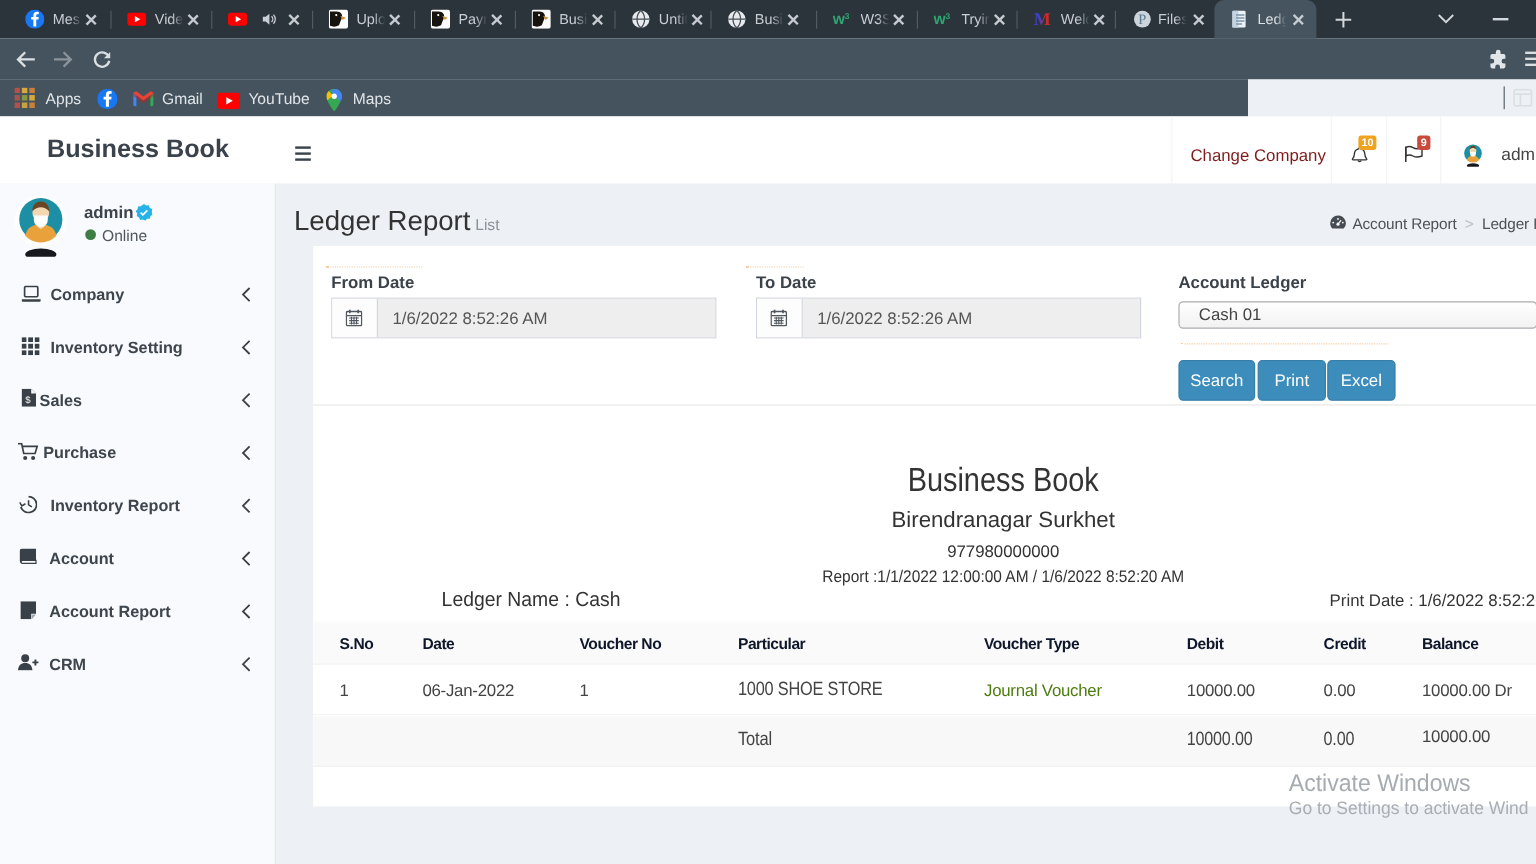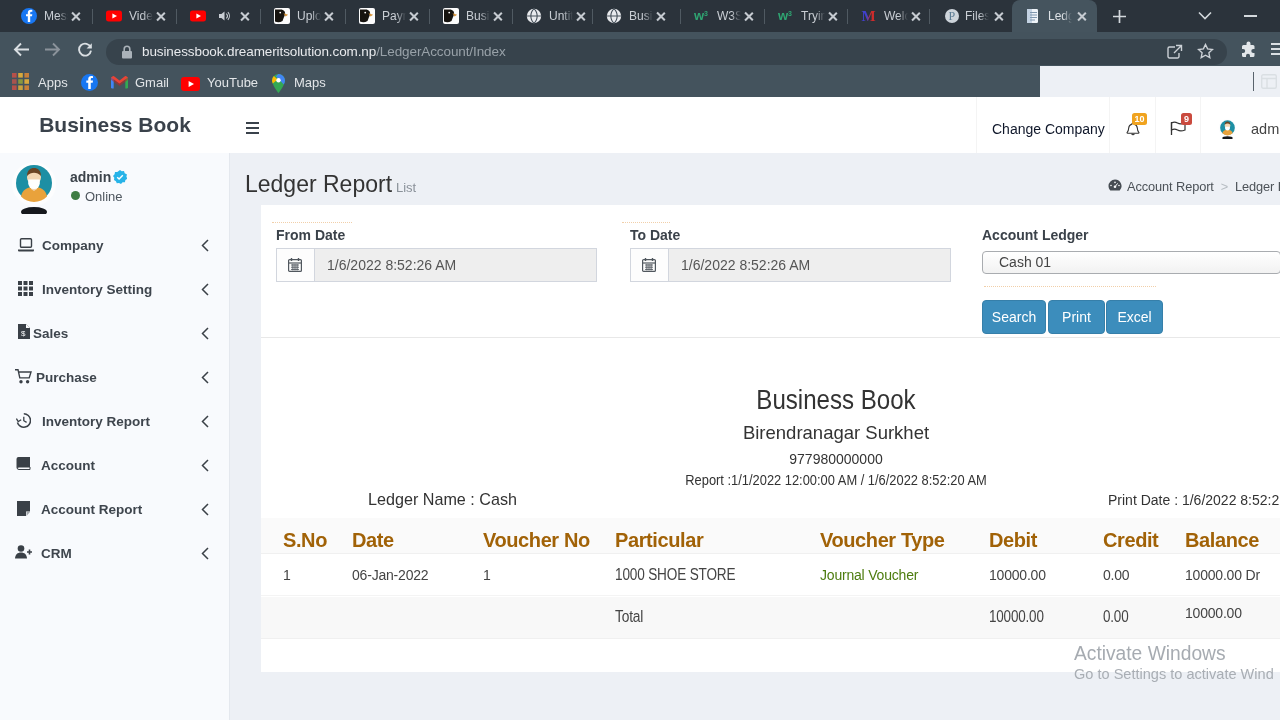--- a/index.html
+++ b/index.html
@@ -27,21 +27,21 @@
 .urltext .dim { color:#98a1a8; }
 
 
 #bookmarks { left:0; top:66px; width:1040px; height:31px; background:#44535d; }
 .bktext { position:absolute; top:9px; font-size:13px; color:#e2e5e8; }
 
 
 #pageheader { left:0; top:97px; width:1280px; height:56px; background:#fff; }
 #logo { position:absolute; left:0; top:0; width:230px; height:56px; text-align:center; line-height:56px; font-size:21px; font-weight:bold; color:#3a424b; letter-spacing:0px; }
 .hsep { position:absolute; top:0; width:1px; height:56px; background:#f4f4f4; }
-#chgcomp { position:absolute; left:992px; top:24px; font-size:14px; color:#0f172a; }
+#chgcomp { position:absolute; left:992px; top:24px; font-size:14px; color:#7f1d1d; }
 #admitext { position:absolute; left:1251px; top:24px; font-size:14.5px; color:#444; }
 
 
 #sidebar { left:0; top:153px; width:230px; height:567px; background:#f8fafd; border-right:1px solid #e4e8ee; }
 .mitem { position:absolute; left:0; width:230px; height:20px; }
 .mitem .mtxt { position:absolute; top:2px; font-size:13.5px; font-weight:600; color:#3e454d; }
 .mitem .chev { position:absolute; left:201px; top:3px; }
 #adminname { position:absolute; left:70px; top:16px; font-size:14px; font-weight:bold; color:#3c434b; }
 #online { position:absolute; left:85px; top:36px; font-size:13px; color:#4e565e; }
 
@@ -63,21 +63,21 @@
 #rl2 { left:0px; top:217px; font-size:18.5px; font-weight:400; }
 #rl3 { left:0px; top:246px; font-size:14px; }
 #rl4 { left:0px; top:267px; font-size:14px; transform:scaleX(0.92); }
 #ledname { position:absolute; left:107px; top:285px; font-size:17px; color:#333; transform:scaleX(0.95); transform-origin:left; }
 #printdate { position:absolute; left:847px; top:287px; font-size:14px; color:#333; white-space:nowrap; }
 
 
 .trow { position:absolute; left:0; width:1150px; }
 .tcell { position:absolute; font-size:14px; color:#444; white-space:nowrap; letter-spacing:-0.2px; }
 #thead { top:313px; height:36px; background:#fafafa; border-bottom:1px solid #f0f0f0; }
-#thead .tcell { font-weight:bold; color:#a16207; top:11px; font-size:20px; letter-spacing:-0.4px; }
+#thead .tcell { font-weight:bold; color:#0f172a; top:11px; font-size:13px; letter-spacing:-0.4px; }
 #trow1 { top:349px; height:42px; background:#fff; border-bottom:1px solid #f4f4f4; }
 #trow1 .tcell { top:13px; }
 #trow2 { top:392px; height:42px; background:#f8f8f8; border-bottom:1px solid #f0f0f0; }
 #trow2 .tcell { top:13px; }
 .c1{left:22px}.c2{left:91px}.c3{left:222px}.c4{left:354px}.c5{left:559px}.c6{left:728px}.c7{left:842px}.c8{left:924px}
 #wm1 { position:absolute; left:844px; top:489px; font-size:20px; color:#a6abb1; transform:scaleX(0.96); transform-origin:left; }
 #wm2 { position:absolute; left:844px; top:512px; font-size:15px; color:#a9aeb4; white-space:nowrap; transform:scaleX(0.97); transform-origin:left; }
 </style>
 </head>
 <body>
@@ -225,34 +225,20 @@
   <svg style="position:absolute;left:13px;top:10px" width="17" height="15" viewBox="0 0 17 15">
       <path d="M16 7.5H2M8 1.5l-6 6 6 6" stroke="#dadfe3" stroke-width="1.9" fill="none"></path>
     </svg>
   <svg style="position:absolute;left:44px;top:10px" width="17" height="15" viewBox="0 0 17 15">
       <path d="M1 7.5h14M9 1.5l6 6-6 6" stroke="#8b939b" stroke-width="1.9" fill="none"></path>
     </svg>
   <svg style="position:absolute;left:77px;top:10px" width="16" height="16" viewBox="0 0 16 16">
       <path d="M13.7 5.5A6 6 0 1014 8.6" stroke="#dadfe3" stroke-width="1.9" fill="none"></path>
       <path d="M14.8 1.3v5.2H9.6z" fill="#dadfe3"></path>
     </svg>
-  <div id="omnibox">
-    <svg style="position:absolute;left:15px;top:6px" width="12" height="14" viewBox="0 0 12 14">
-        <rect x="1" y="6" width="10" height="7.5" rx="1" fill="#aab2b9"></rect>
-        <path d="M3.2 6V4a2.8 2.8 0 015.6 0v2" stroke="#aab2b9" stroke-width="1.6" fill="none"></path>
-      </svg>
-    <div class="urltext">businessbook.dreameritsolution.com.np<span class="dim">/LedgerAccount/Index</span></div>
-    <svg style="position:absolute;left:1060px;top:5px" width="17" height="16" viewBox="0 0 17 16">
-        <path d="M9 3H3.5A1.5 1.5 0 002 4.5v8A1.5 1.5 0 003.5 14h8A1.5 1.5 0 0013 12.5V9" stroke="#ccd1d6" stroke-width="1.4" fill="none"></path>
-        <path d="M10 1.5h5.5V7M15.5 1.5L8 9" stroke="#ccd1d6" stroke-width="1.4" fill="none"></path>
-      </svg>
-    <svg style="position:absolute;left:1091px;top:4px" width="17" height="17" viewBox="0 0 17 17">
-        <path d="M8.5 1.5l2.1 4.4 4.9.6-3.6 3.3.9 4.8-4.3-2.4-4.3 2.4.9-4.8L1.5 6.5l4.9-.6z" stroke="#ccd1d6" stroke-width="1.4" fill="none"></path>
-      </svg>
-  </div>
   <svg style="position:absolute;left:1240px;top:9px" width="17" height="17" viewBox="0 0 17 17">
       <path d="M6.5 2.5a2 2 0 014 0V4h2.5A1.5 1.5 0 0114.5 5.5V8h-1.2a2 2 0 000 4h1.2v2.5a1.5 1.5 0 01-1.5 1.5H10v-1.2a2 2 0 00-4 0V16H3.5A1.5 1.5 0 012 14.5V12h1.2a2 2 0 000-4H2V5.5A1.5 1.5 0 013.5 4H6.5z" fill="#e2e6e9"></path>
     </svg>
   <div style="position:absolute;left:1271px;top:11px;width:12px;height:2px;background:#dadfe3"></div>
   <div style="position:absolute;left:1271px;top:16px;width:12px;height:2px;background:#dadfe3"></div>
   <div style="position:absolute;left:1271px;top:21px;width:12px;height:2px;background:#dadfe3"></div>
 </div>
 <div class="abs" id="bookmarks">
   <svg style="position:absolute;left:12px;top:7px" width="18" height="18" viewBox="0 0 18 18">
     <rect x="0" y="0" width="4.6" height="4.6" fill="#b6504a"></rect>

